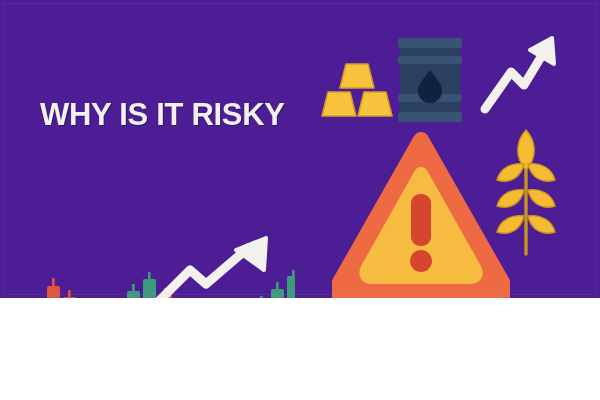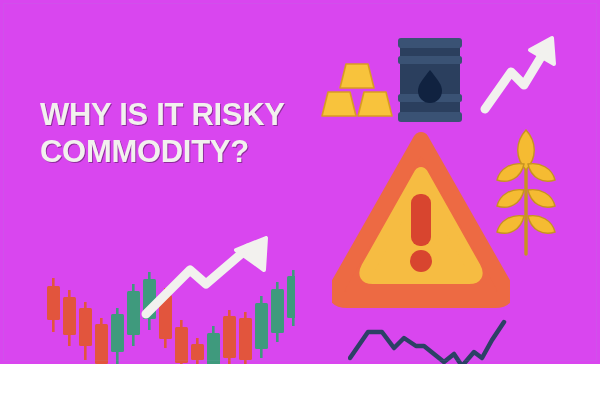--- a/index.html
+++ b/index.html
@@ -7,22 +7,22 @@
     margin: 0;
     padding: 0;
     background: #ffffff;
   }
   body {
     font-family: "Liberation Sans", sans-serif;
   }
   #poster {
     position: relative;
     width: 600px;
-    height: 364px;
-    background: #d946ef;
+    height: 298px;
+    background: #4c1d95;
     overflow: hidden;
     box-sizing: border-box;
   }
   
   #poster-border {
     position: absolute;
     left: 3px;
     top: 3px;
     right: 3px;
     bottom: 3px;
@@ -64,21 +64,20 @@
   #candles   { left: 30px;  top: 250px; width: 265px; height: 140px; }
   #faintline { left: 348px; top: 310px; width: 240px; height: 80px; z-index: 8; }
 </style>
 </head>
 <body>
 
 <div id="poster">
 
   <div id="headline">
     <span class="headline-line">WHY IS IT RISKY</span>
-    <span class="headline-line">COMMODITY?</span>
   </div>
 
   <svg class="art" id="goldbars" viewBox="0 0 78 72">
 
     <path d="M28 12 H50 L56 36 H22 Z" fill="#f8c33c" stroke="#d99c22" stroke-width="1.6" stroke-linejoin="round"></path>
 
     <path d="M10 40 H32 L38 64 H4 Z" fill="#f8c33c" stroke="#d99c22" stroke-width="1.6" stroke-linejoin="round"></path>
 
     <path d="M46 40 H68 L74 64 H40 Z" fill="#f8c33c" stroke="#d99c22" stroke-width="1.6" stroke-linejoin="round"></path>
   </svg>

